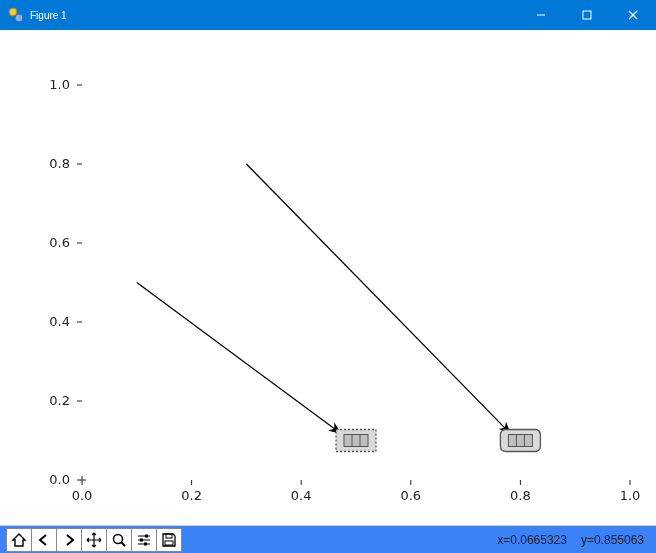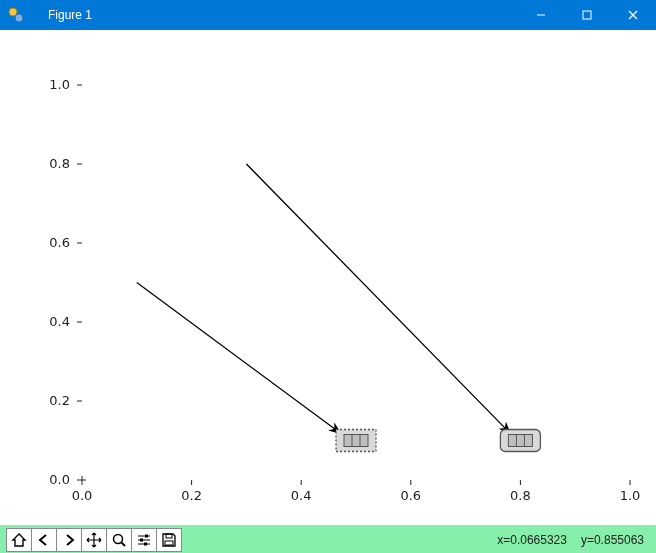--- a/index.html
+++ b/index.html
@@ -29,43 +29,42 @@
     flex: 0 0 auto;
   }
   .titlebar .app-icon {
     width: 16px; height: 16px;
     margin-right: 6px;
     display: inline-flex;
     align-items: center; justify-content: center;
   }
   .titlebar .title-text {
     flex: 1;
-    font-size: 12px;
-    margin-left: 18px;
+    font-size: 10px;
   }
   .titlebar .win-controls {
     display: flex;
     height: 100%;
   }
   .titlebar .win-btn {
     width: 46px;
     display: flex;
     align-items: center;
     justify-content: center;
     color: #fff;
   }
   .canvas {
     flex: 1;
     background: #fff;
     position: relative;
   }
   .canvas svg { display: block; }
   .statusbar {
     height: 28px;
-    background: #86efac;
+    background: #3b82f6;
     border-top: 1px solid #ccc;
     display: flex;
     align-items: center;
     padding: 0 6px;
     flex: 0 0 auto;
     box-sizing: border-box;
   }
   .toolbar {
     display: flex;
     gap: 0;

